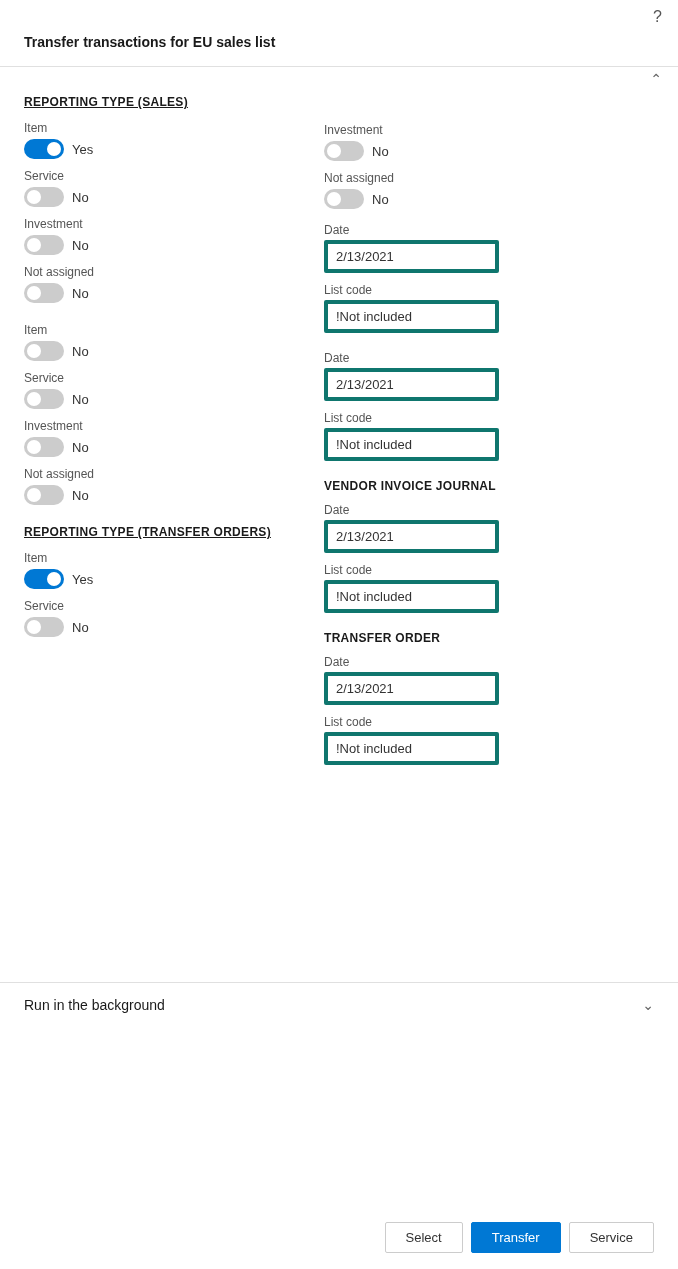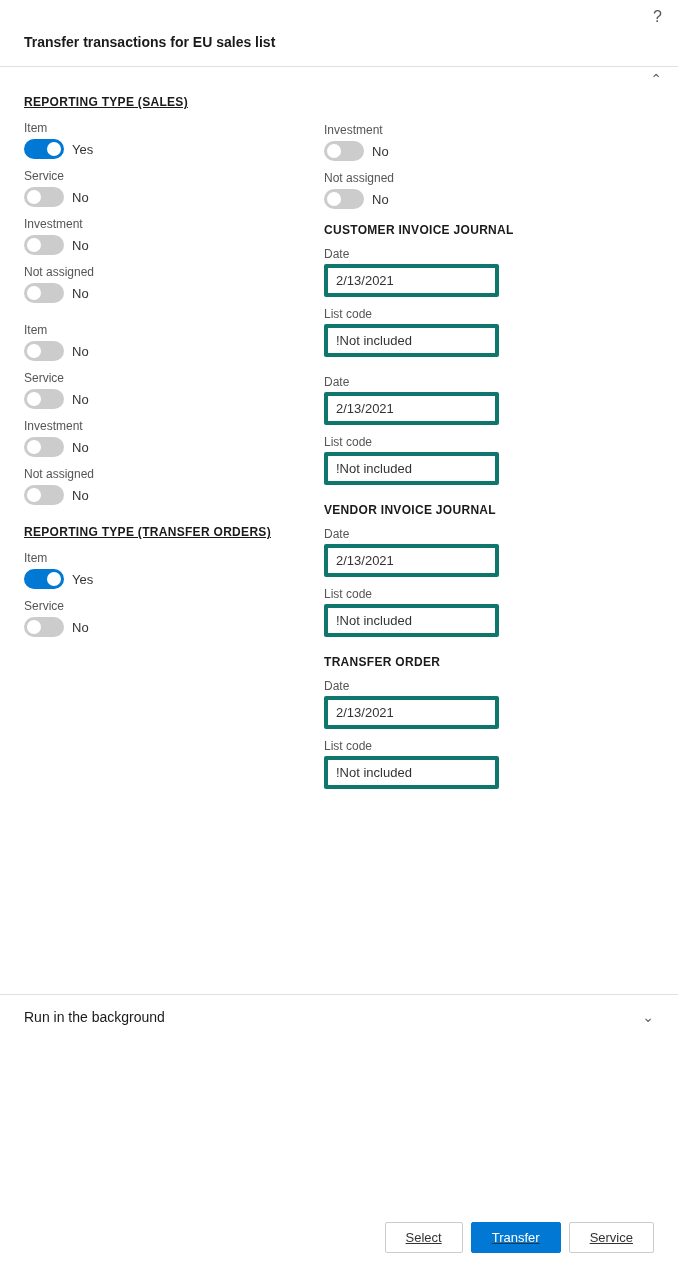--- a/index.html
+++ b/index.html
@@ -213,21 +213,20 @@
       flex: 1;
     }
 
     .footer-buttons {
       display: flex;
       justify-content: flex-end;
       align-items: center;
       padding: 16px 24px;
       gap: 8px;
       margin-top: auto;
-      text-decoration: underline;
     }
 
     .btn {
       padding: 7px 20px;
       font-size: 13px;
       border-radius: 2px;
       cursor: pointer;
       border: 1px solid #ccc;
       background: #fff;
       color: #333;
@@ -399,21 +398,20 @@
             <label class="toggle off">
               <input type="checkbox" style="">
               <span class="toggle-slider"></span>
             </label>
             <span class="toggle-value">No</span>
           </div>
         </div>
       </div>
 
       <div class="invoice-section" style="margin-top: 14px;">
-        <div class="invoice-section-title">CUSTOMER INVOICE JOURNAL</div>
         <div class="field-group">
           <div class="field-label">Date</div>
           <input class="field-input" type="text" value="2/13/2021" style="">
         </div>
         <div class="field-group">
           <div class="field-label">List code</div>
           <input class="field-input" type="text" value="!Not included" style="">
         </div>
       </div>
 

